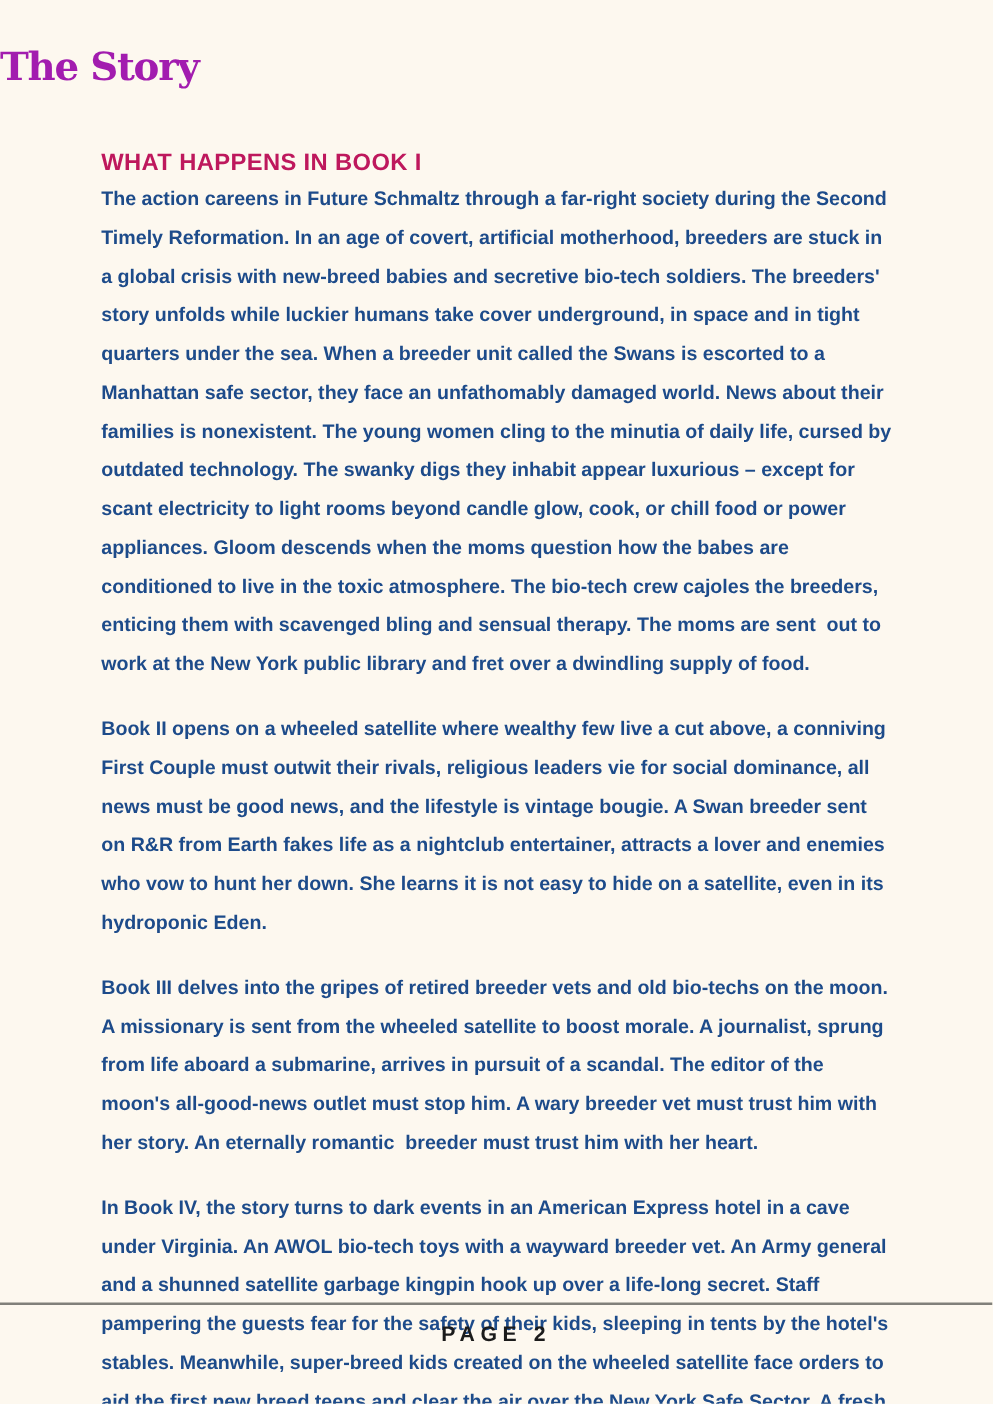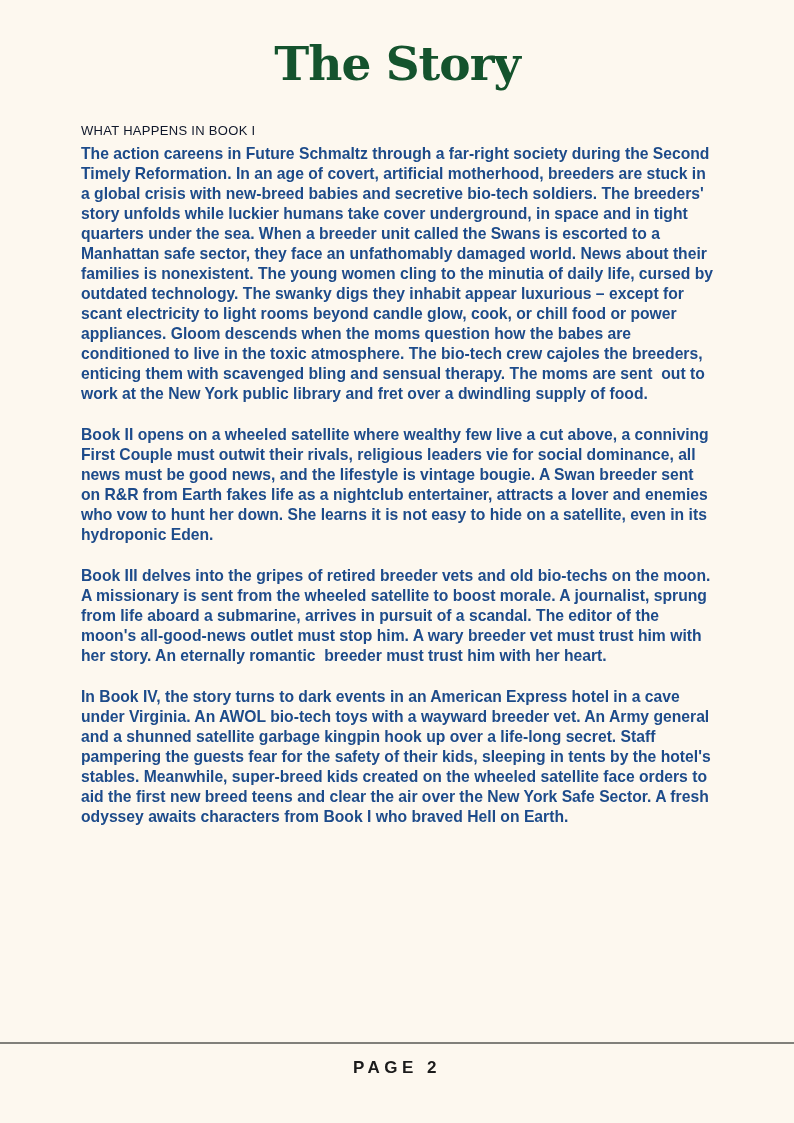--- a/index.html
+++ b/index.html
@@ -13,46 +13,46 @@
     width: 794px;
     height: 1123px;
     background: #FDF8EF;
     overflow: hidden;
   }
   .page-title {
     position: absolute;
     top: 36px;
     left: 0;
     width: 100%;
-    text-align: center;
+    text-align: left;
     font-family: "DejaVu Serif", serif;
     font-weight: 700;
-    font-size: 47px;
+    font-size: 31px;
     letter-spacing: -1px;
-    color: #14532d;
+    color: #a21caf;
   }
   .content {
     position: absolute;
     top: 122px;
     left: 81px;
     width: 634px;
   }
   .section { margin-bottom: 21px; }
   .section-heading {
-    font-size: 13px;
-    font-weight: 400;
+    font-size: 19px;
+    font-weight: 700;
     letter-spacing: 0.3px;
     line-height: 18px;
-    color: #0f172a;
+    color: #be185d;
     margin-bottom: 4px;
   }
   .section-body {
     font-size: 15.7px;
     font-weight: 700;
-    line-height: 20px;
+    line-height: 31px;
     color: #1D4B8A;
     white-space: pre-wrap;
   }
   .footer-divider {
     position: absolute;
     top: 1042px;
     left: 0;
     width: 794px;
     height: 2px;
     background: #81807A;

